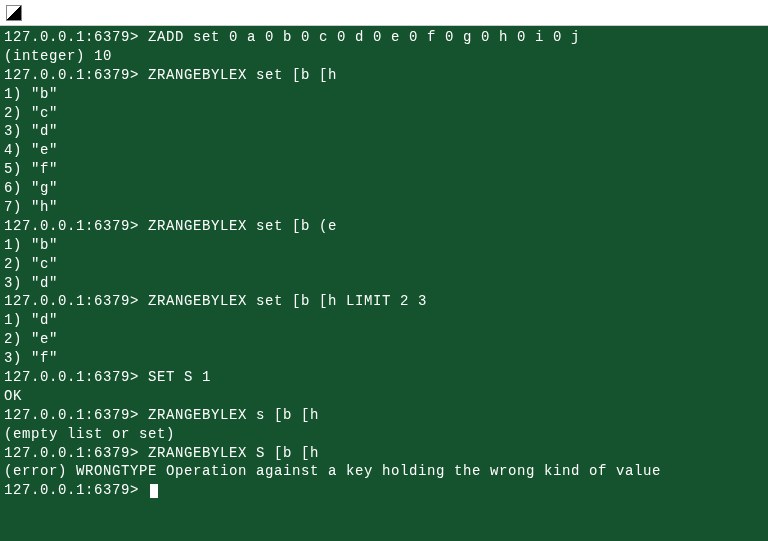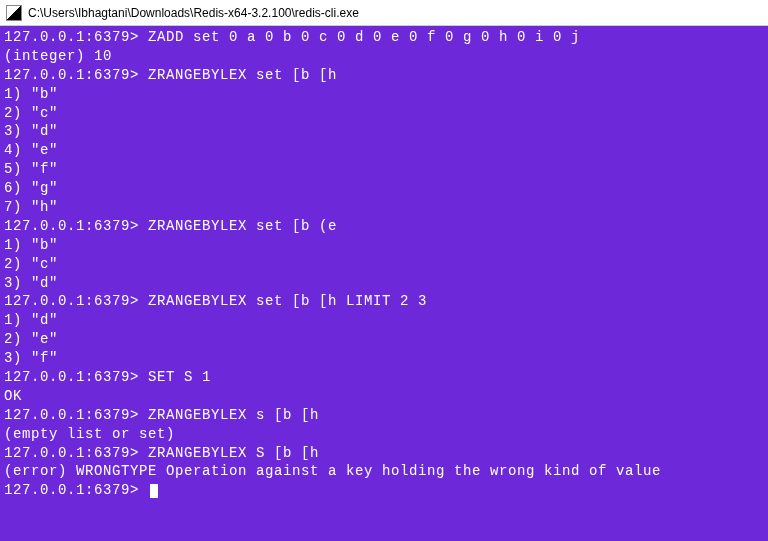--- a/index.html
+++ b/index.html
@@ -27,21 +27,21 @@
       color: #000;
     }
     .app-icon {
       width: 16px;
       height: 16px;
       margin-right: 6px;
       border: 1px solid #888;
       background: linear-gradient(135deg, #fff 0%, #fff 48%, #000 48%, #000 100%);
     }
     .terminal {
-      background: #6d28d9;
+      background: #14532d;
       color: #fff;
       height: calc(100% - 26px);
       padding: 2px 4px;
       line-height: 1.35;
       letter-spacing: 0.6px;
       font-size: 14px;
       white-space: pre;
       overflow: hidden;
     }
     .cursor {
@@ -54,16 +54,15 @@
     }
     .line {
       display: block;
     }
   </style>
 </head>
 <body>
 
 <div class="title-bar">
   <div class="app-icon"></div>
-  <span>C:\Users\Ibhagtani\Downloads\Redis-x64-3.2.100\redis-cli.exe</span>
 </div>
 
 <div class="terminal" id="terminal"><span class="line">127.0.0.1:6379&gt; ZADD set 0 a 0 b 0 c 0 d 0 e 0 f 0 g 0 h 0 i 0 j</span><span class="line">(integer) 10</span><span class="line">127.0.0.1:6379&gt; ZRANGEBYLEX set [b [h</span><span class="line">1) "b"</span><span class="line">2) "c"</span><span class="line">3) "d"</span><span class="line">4) "e"</span><span class="line">5) "f"</span><span class="line">6) "g"</span><span class="line">7) "h"</span><span class="line">127.0.0.1:6379&gt; ZRANGEBYLEX set [b (e</span><span class="line">1) "b"</span><span class="line">2) "c"</span><span class="line">3) "d"</span><span class="line">127.0.0.1:6379&gt; ZRANGEBYLEX set [b [h LIMIT 2 3</span><span class="line">1) "d"</span><span class="line">2) "e"</span><span class="line">3) "f"</span><span class="line">127.0.0.1:6379&gt; SET S 1</span><span class="line">OK</span><span class="line">127.0.0.1:6379&gt; ZRANGEBYLEX s [b [h</span><span class="line">(empty list or set)</span><span class="line">127.0.0.1:6379&gt; ZRANGEBYLEX S [b [h</span><span class="line">(error) WRONGTYPE Operation against a key holding the wrong kind of value</span><span class="line"><span>127.0.0.1:6379&gt; </span><span class="cursor"></span></span></div>
 
 </body></html>

